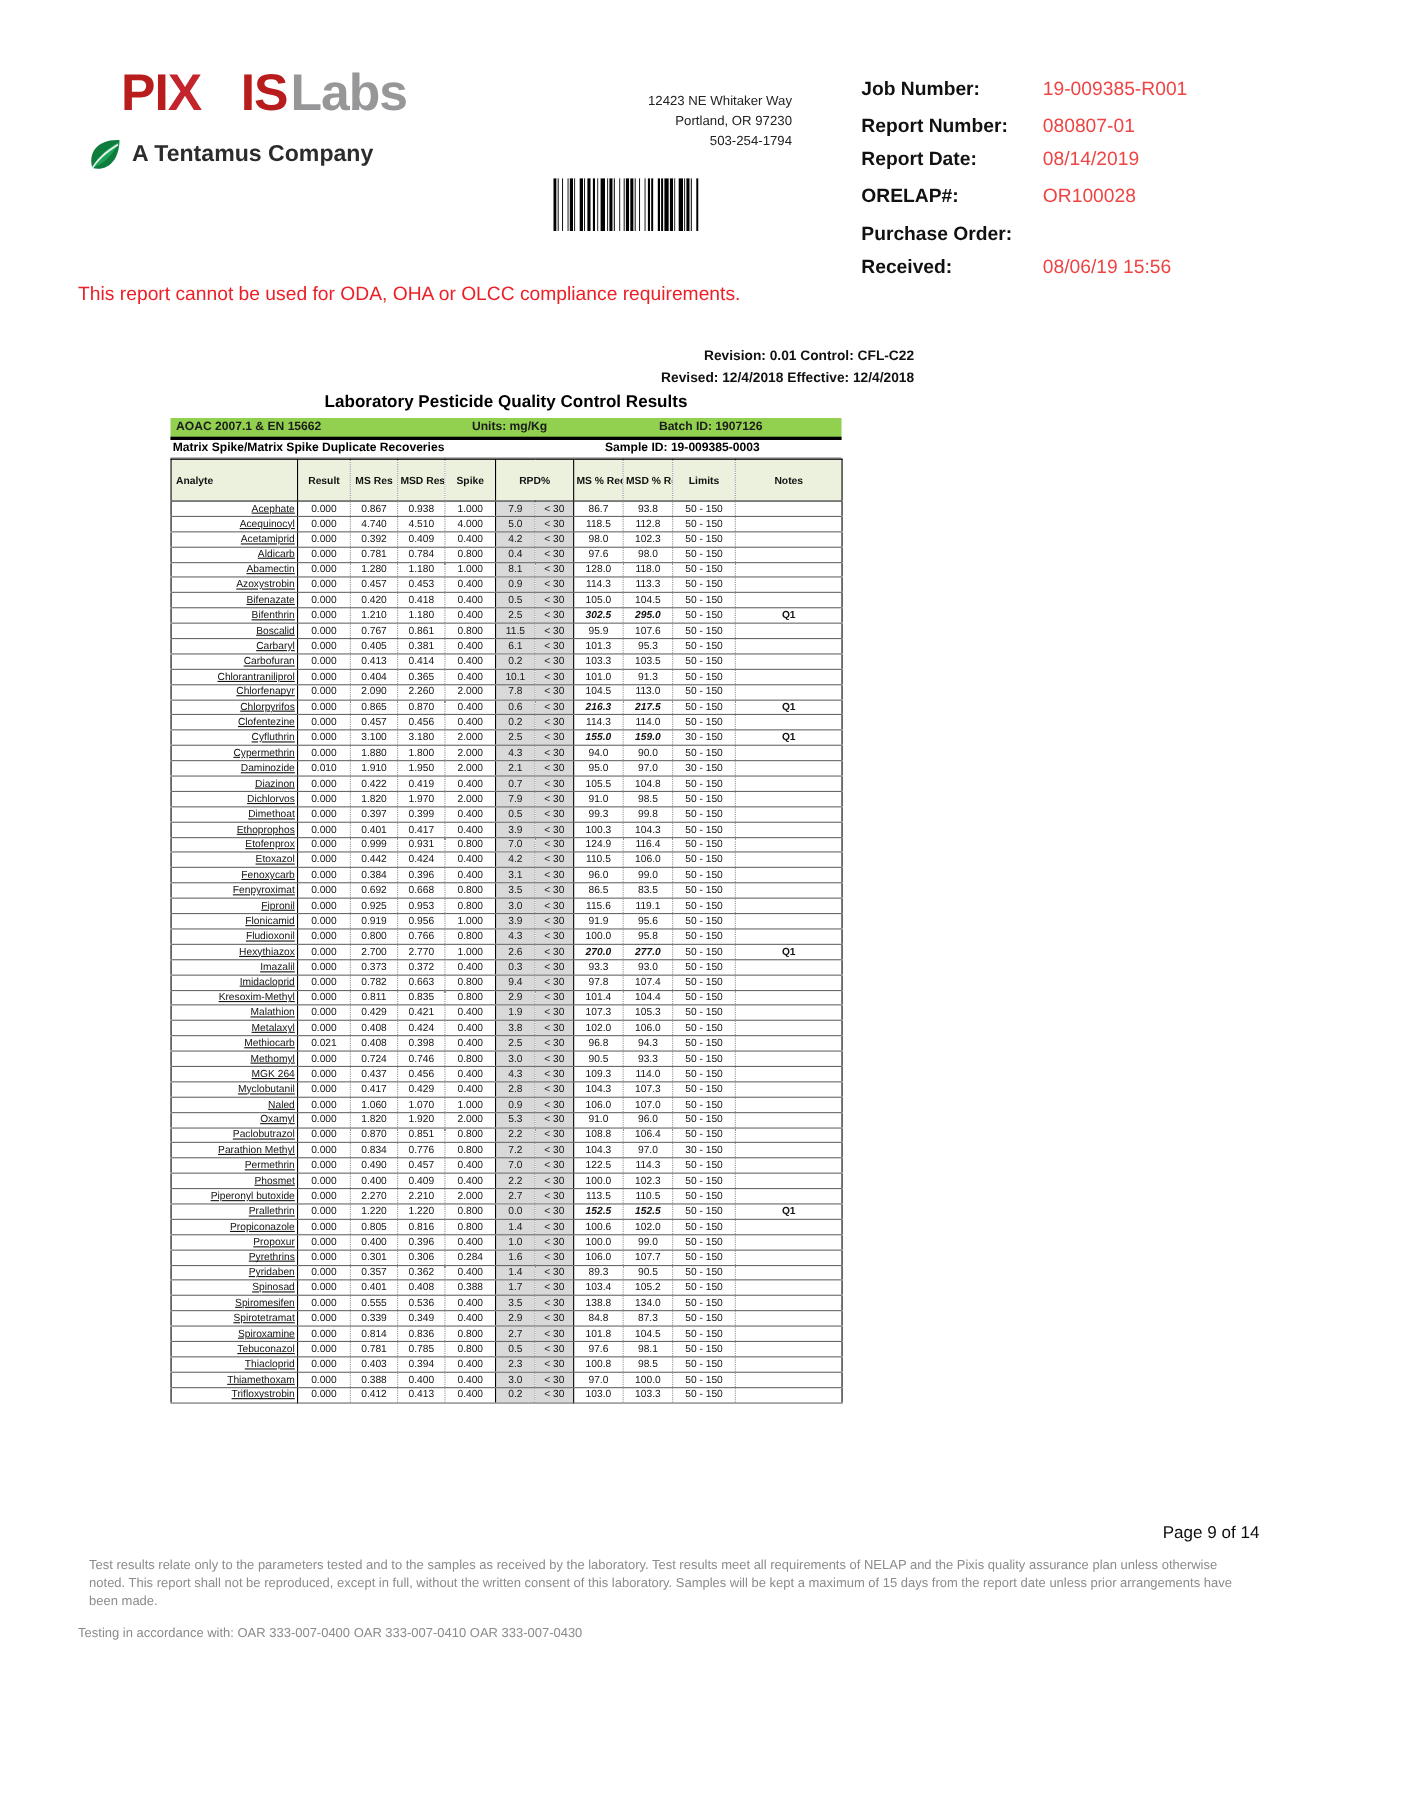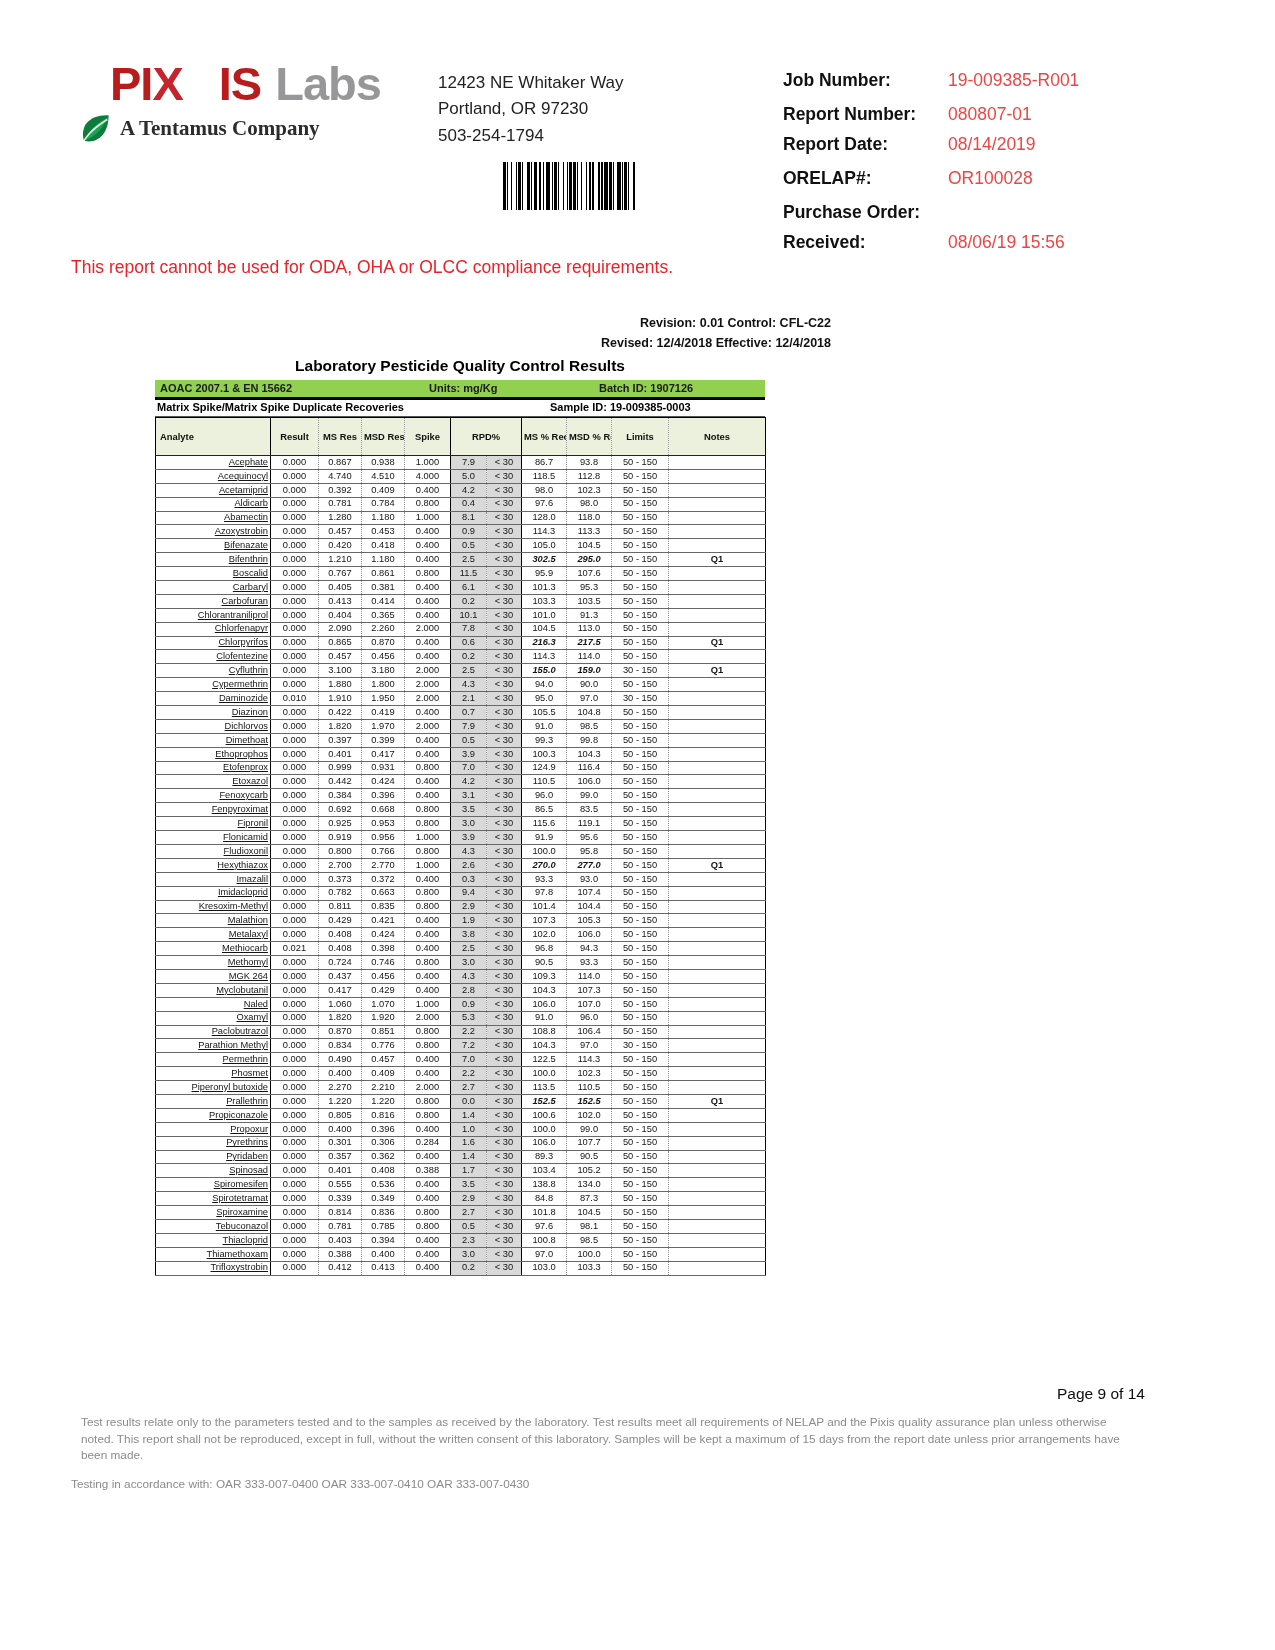--- a/index.html
+++ b/index.html
@@ -6,26 +6,26 @@
   .page{
     position:relative; width:1275px; height:1650px; margin:0 auto;
     background:#ffffff; font-family:"Liberation Sans", sans-serif; color:#1a1a1a;
     overflow:hidden;
   }
   
   .logo{position:absolute; left:74px; top:60px;}
   .logo-main{font-size:47px; font-weight:bold; letter-spacing:-1px; line-height:1;}
   .logo-p1,.logo-p3{color:#b91c1c;margin-left:36px;}
   .logo-p2{color:#c4242c;}
-  .logo-p4{color:#979799; margin-left:14px;}
-  .logo-sub{display:flex; align-items:center; gap:8px; margin-top:4px; margin-left:4px;font-family:Liberation Serif, serif;}
+  .logo-p4{color:#979799; margin-left:3px;}
+  .logo-sub{display:flex; align-items:center; gap:8px; margin-top:16px; margin-left:4px;}
   .logo-sub .leaf{width:34px; height:34px; flex:0 0 auto;}
   .logo-sub .tagline{font-size:21px; font-weight:bold; color:#2c2c2e;}
-  .address{position:absolute; left:438px; top:70px; width:282px; text-align:left;
-    font-size:17px; color:#222; line-height:1.55;}
+  .address{position:absolute; left:438px; top:82px; width:282px; text-align:right;
+    font-size:12px; color:#222; line-height:1.55;}
   .barcode{position:absolute; left:503px; top:162px; width:134px; height:48px;
     display:flex; align-items:stretch; overflow:hidden;}
   .barcode .bar{height:100%;}
   .info-block{position:absolute; left:783px; top:70px; width:420px;}
   .info-row{display:flex; margin-bottom:9px;}
   .info-row.gap{margin-bottom:13px;}
   .info-label{width:165px; font-weight:bold; font-size:17.5px; color:#111;}
   .info-value{font-size:17.5px; color:#ef4444;}
   .notice{position:absolute; left:71px; top:257px; font-size:17.5px; color:#ec2027;}
   

